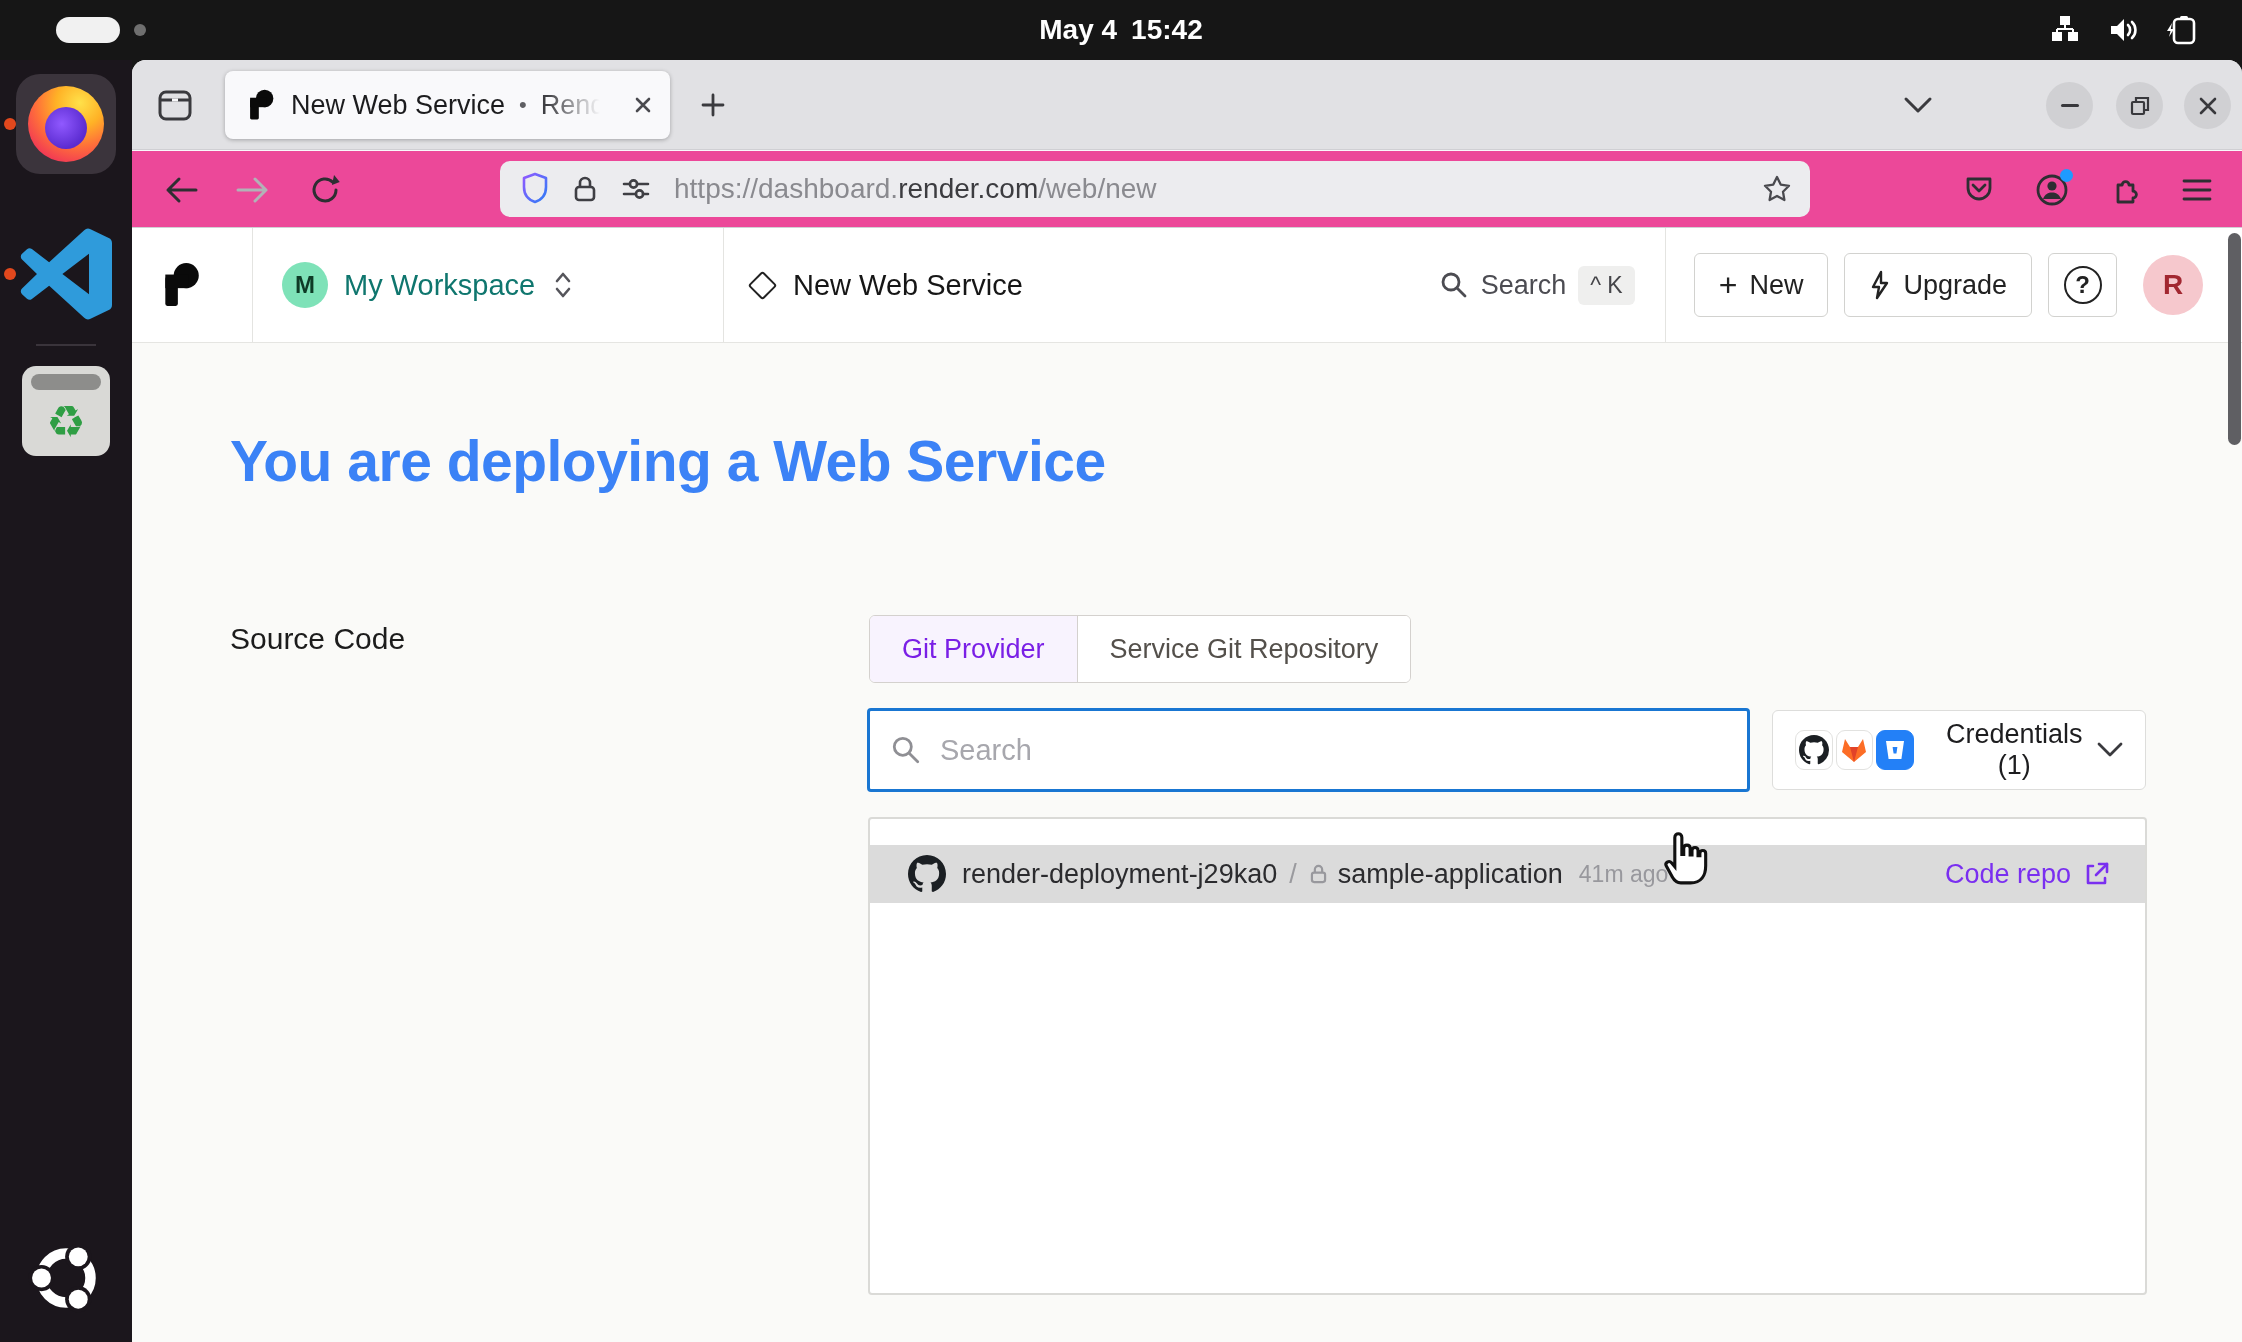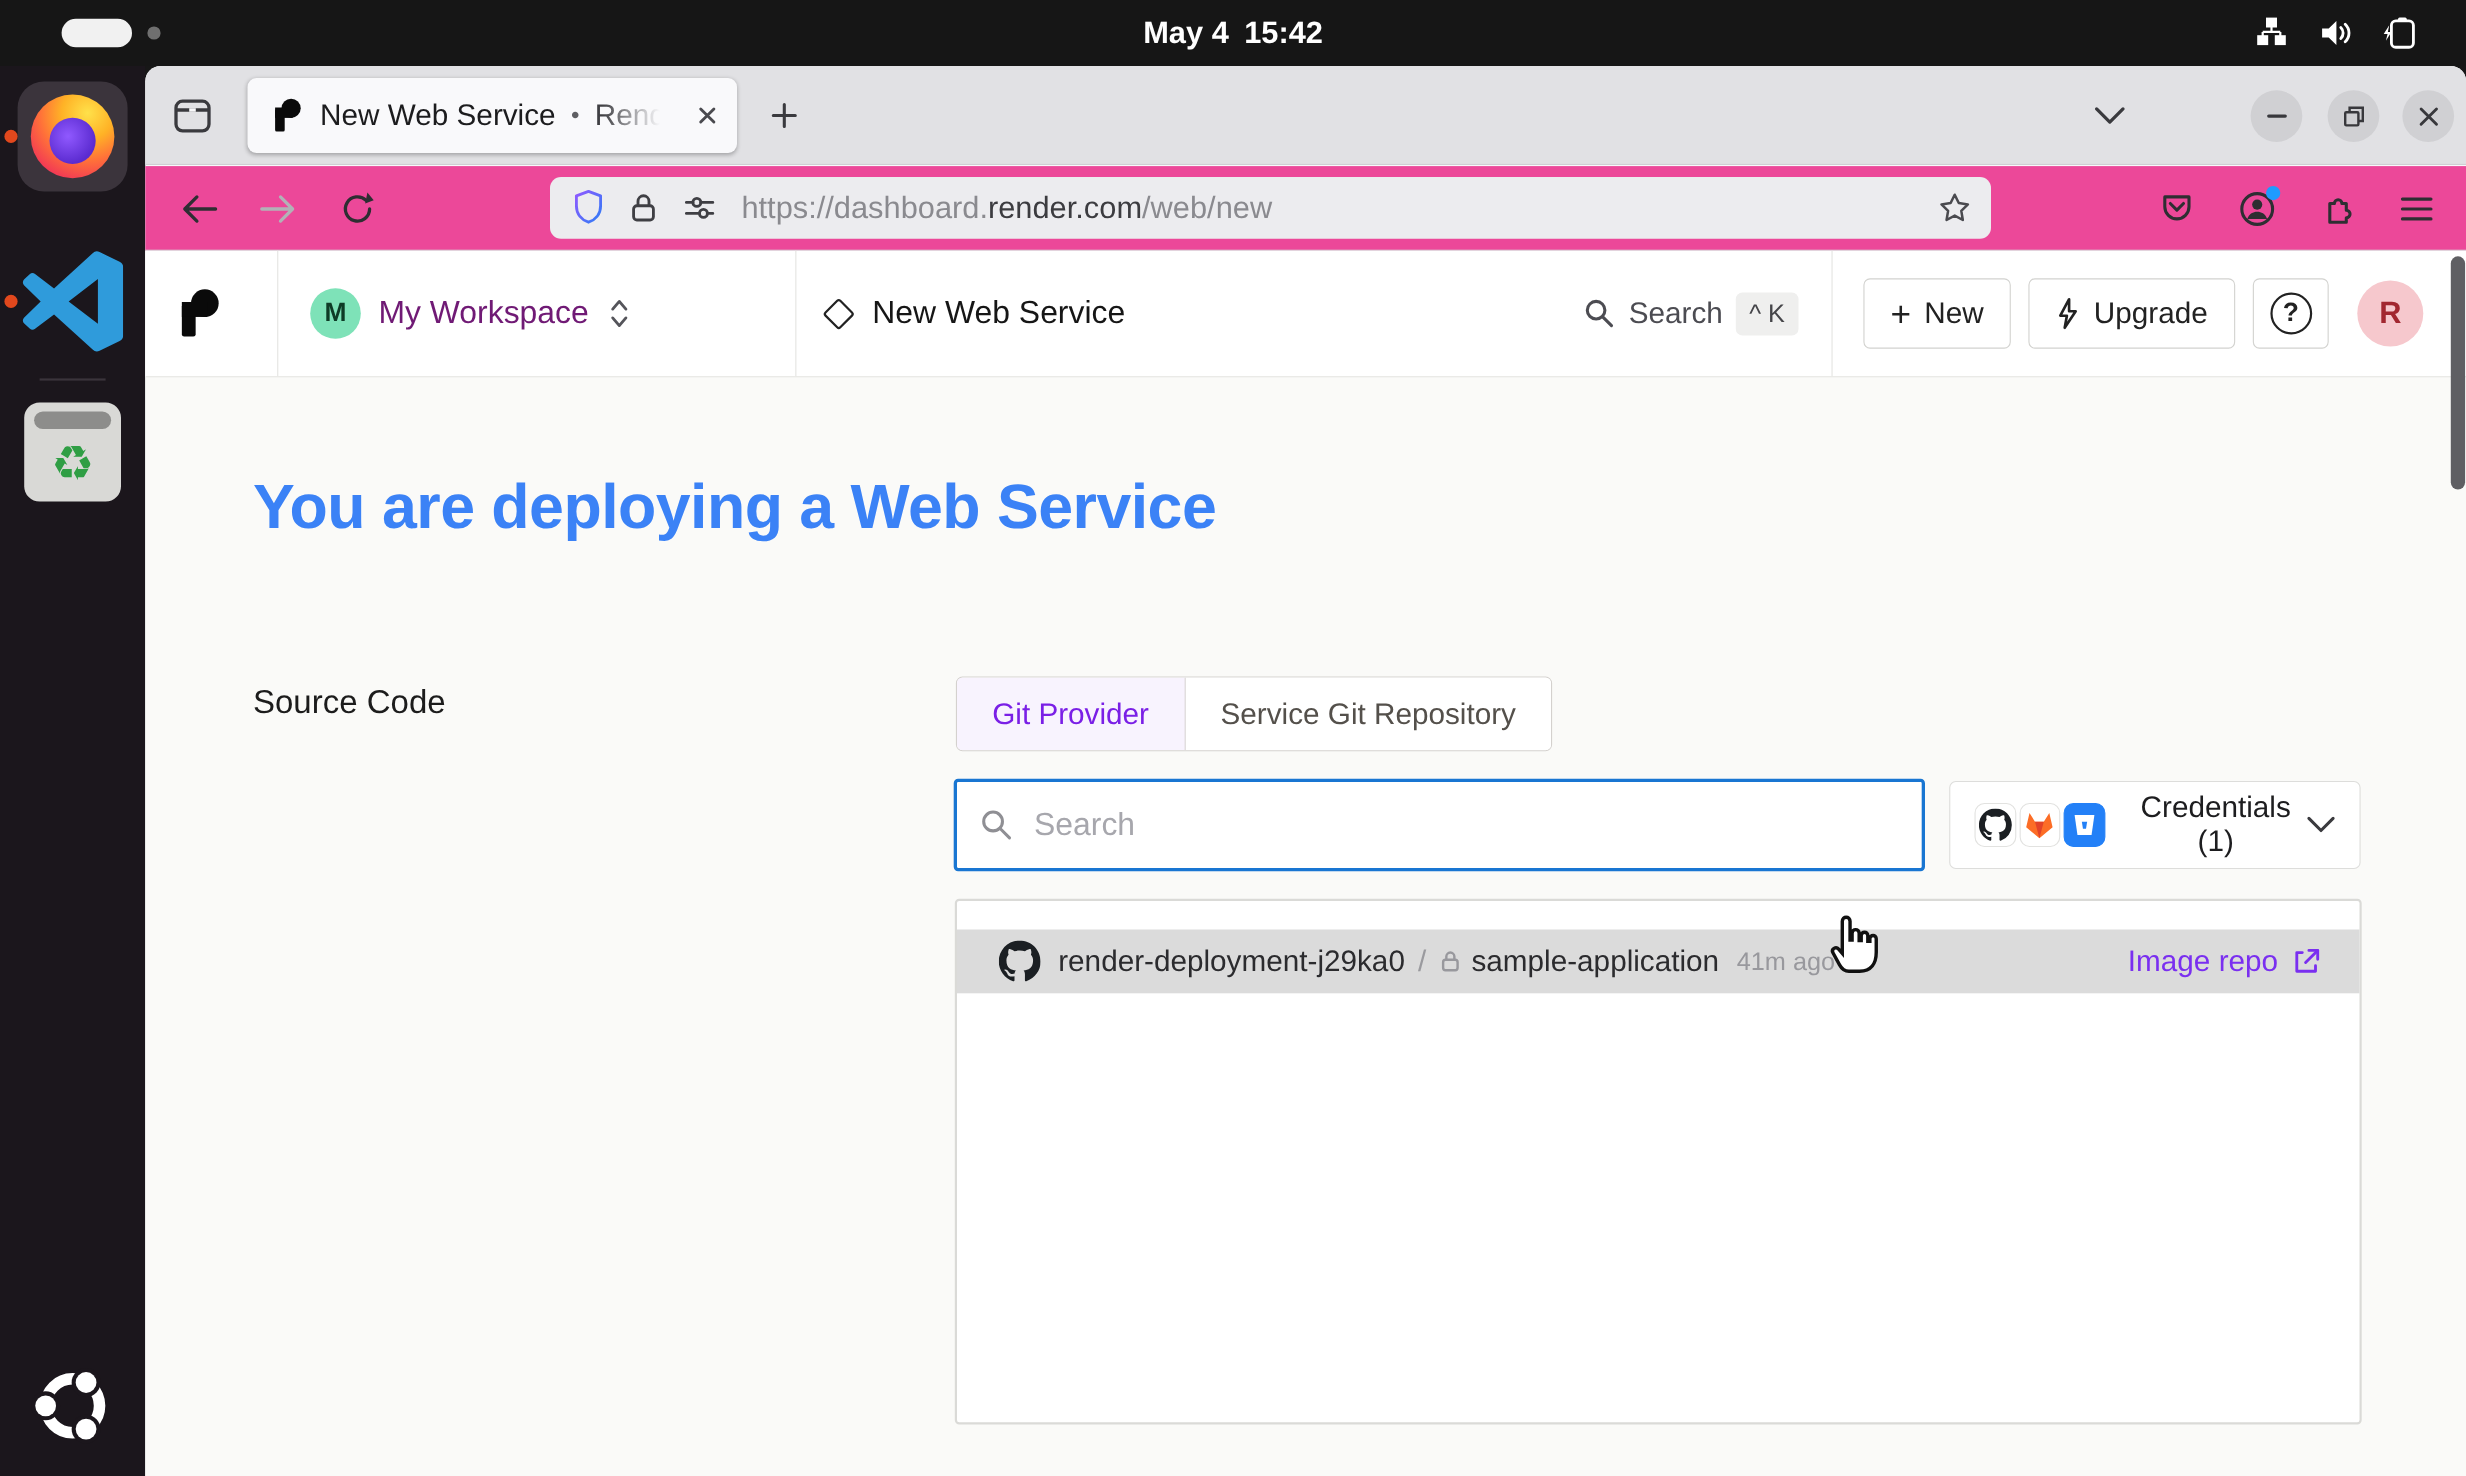--- a/index.html
+++ b/index.html
@@ -48,21 +48,21 @@
   .url-dim { color:#8a8a8f; } .url-dom { color:#3c3c40; }
   .url-star { margin-left:auto; background:none; border:0; display:flex; cursor:pointer; }
 
   
   .page { position:absolute; left:0; top:168px; width:2110px; height:1114px; background:#fafaf8; }
   .app-header { position:absolute; left:0; top:0; width:2110px; height:115px; background:#ffffff; border-bottom:1px solid #e5e5e2; }
   .hdr-div { position:absolute; top:0; width:1px; height:114px; background:#e4e4e1; }
   .hdr-logo { position:absolute; left:30px; top:34px; }
   .hdr-ws { position:absolute; left:150px; top:0; height:114px; display:flex; align-items:center; gap:16px; cursor:pointer; }
   .ws-avatar { width:46px; height:46px; border-radius:50%; background:#7ee2b8; color:#0e3b26; font-size:24px; font-weight:600; display:flex; align-items:center; justify-content:center; }
-  .ws-name { font-size:29px; color:#701a75; }
+  .ws-name { font-size:29px; color:#0f766e; }
   .hdr-page { position:absolute; left:620px; top:0; height:114px; display:flex; align-items:center; gap:20px; }
   .diamond { width:21px; height:21px; border:2.5px solid #222; border-radius:3px; transform:rotate(45deg); }
   .page-title { font-size:29px; color:#161616; }
   .hdr-right { position:absolute; right:39px; top:0; height:114px; display:flex; align-items:center; }
   .hdr-search { display:flex; align-items:center; gap:12px; cursor:pointer; }
   .hdr-search-label { font-size:27px; color:#4c4c52; }
   .kbd { background:#efefee; border-radius:6px; padding:6px 12px; font-size:23px; color:#454549; }
   .hdr-vline { width:1px; height:114px; background:#e4e4e1; margin:0 28px 0 30px; }
   .btn { height:64px; background:#fff; border:1px solid #d2d2cf; border-radius:6px; display:flex; align-items:center; gap:12px; padding:0 24px; font-size:27px; color:#222; cursor:pointer; }
   .btn + .btn { margin-left:16px; }
@@ -396,21 +396,21 @@
           </svg>
         <span class="repo-owner">render-deployment-j29ka0</span>
         <span class="repo-sep">/</span>
         <svg width="19" height="22" viewBox="0 0 26 30" fill="none" stroke="#98989d" stroke-width="3">
             <rect x="4" y="13" width="18" height="13" rx="3"></rect>
             <path d="M8 13V9a5 5 0 0 1 10 0v4"></path>
           </svg>
         <span class="repo-name">sample-application</span>
         <span class="repo-time">41m ago</span>
         <span class="view-repo">
-          <span>Image repo</span>
+          <span>Code repo</span>
           <svg width="28" height="28" viewBox="0 0 28 28" fill="none" stroke="#7a2ff0" stroke-width="2.6" stroke-linecap="round" stroke-linejoin="round">
               <path d="M10 6H5v17h17v-5"></path>
               <path d="M16 4h8v8"></path>
               <path d="M13 15 24 4"></path>
             </svg>
         </span>
       </div>
     </div>
 
     <span class="scroll-thumb"></span>

